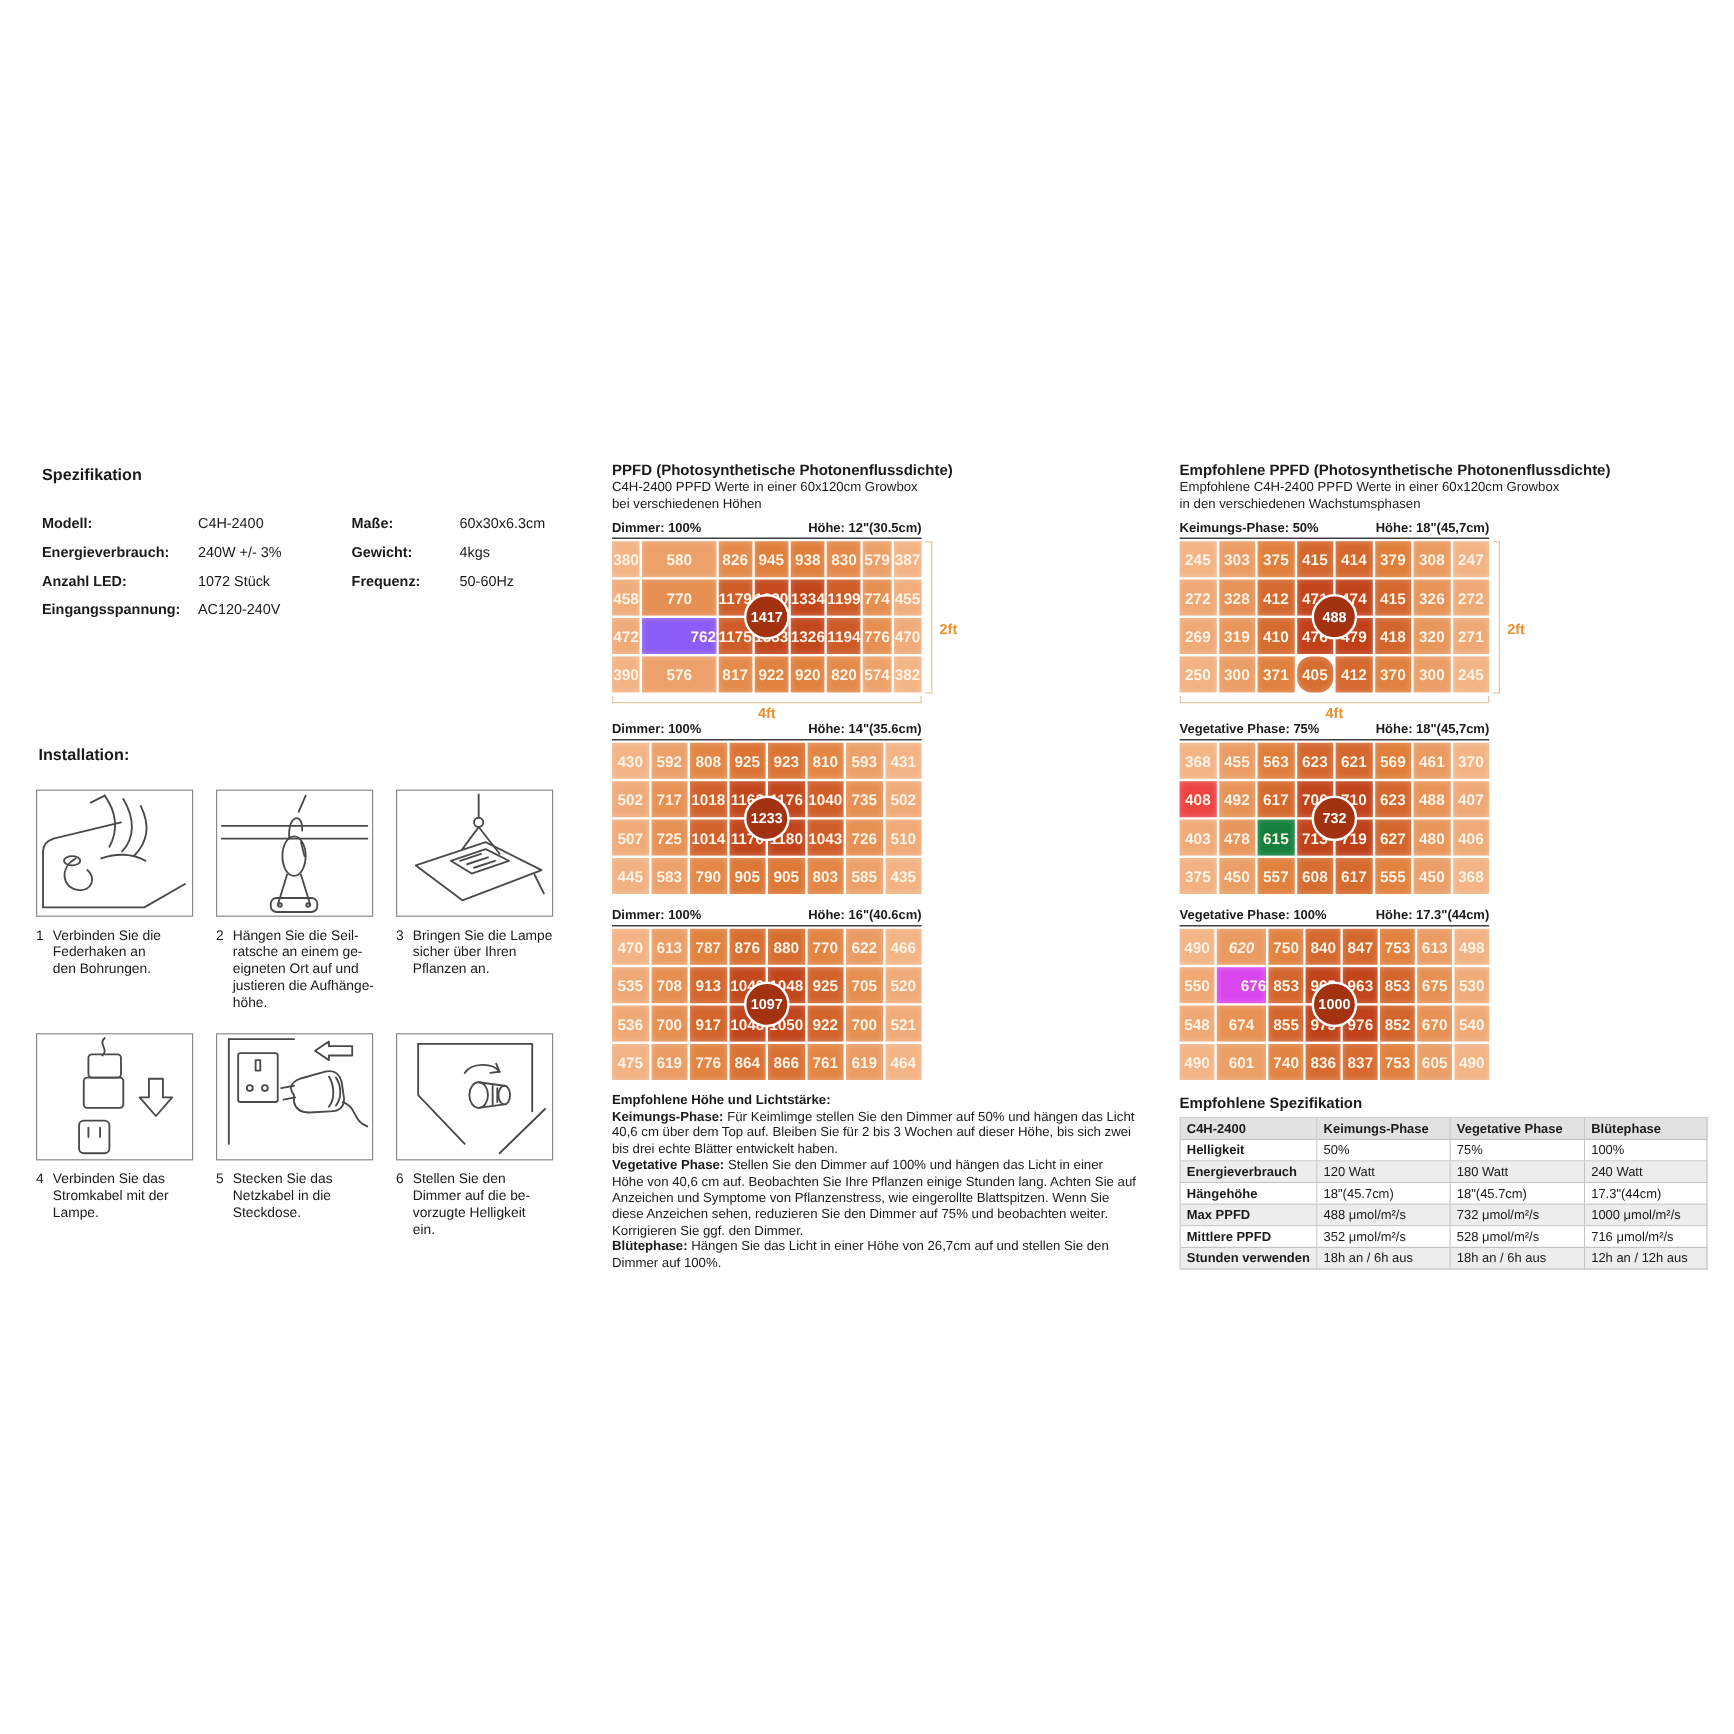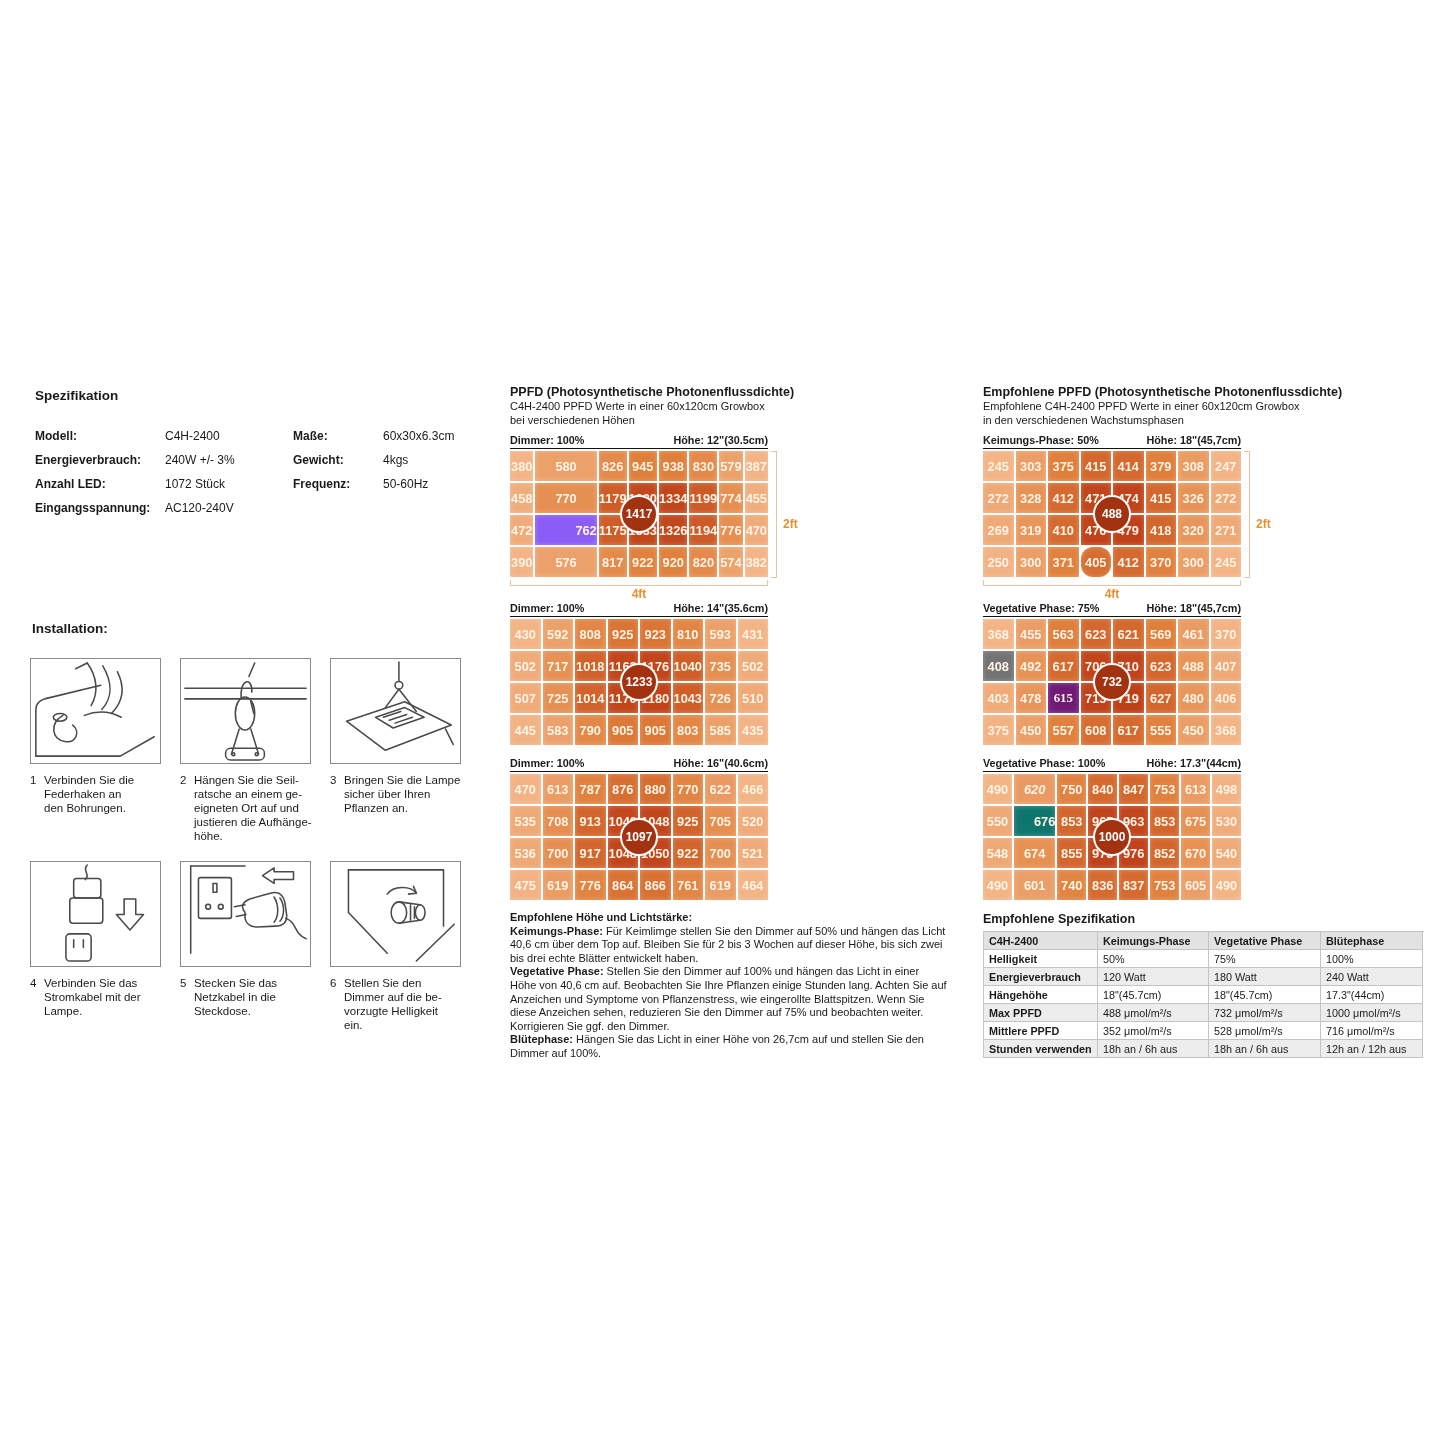--- a/index.html
+++ b/index.html
@@ -435,31 +435,31 @@
         <div class="hm-wrap">
           <div class="hm-grid">
             <div class="hm-cell" style="background: rgb(243, 180, 134);">368</div>
             <div class="hm-cell" style="background: rgb(235, 157, 101);">455</div>
             <div class="hm-cell" style="background: rgb(224, 127, 60);">563</div>
             <div class="hm-cell" style="background: rgb(212, 103, 46);">623</div>
             <div class="hm-cell" style="background: rgb(212, 104, 46);">621</div>
             <div class="hm-cell" style="background: rgb(224, 126, 58);">569</div>
             <div class="hm-cell" style="background: rgb(234, 155, 99);">461</div>
             <div class="hm-cell" style="background: rgb(243, 179, 133);">370</div>
-            <div class="hm-cell" style="background: #737373;">408</div>
+            <div class="hm-cell" style="background: #ef4444;">408</div>
             <div class="hm-cell" style="background: rgb(231, 147, 87);">492</div>
             <div class="hm-cell" style="background: rgb(213, 106, 47);">617</div>
             <div class="hm-cell" style="background: rgb(194, 69, 28);">706</div>
             <div class="hm-cell" style="background: rgb(193, 67, 27);">710</div>
             <div class="hm-cell" style="background: rgb(212, 103, 46);">623</div>
             <div class="hm-cell" style="background: rgb(232, 148, 88);">488</div>
             <div class="hm-cell" style="background: rgb(239, 169, 119);">407</div>
             <div class="hm-cell" style="background: rgb(240, 171, 121);">403</div>
             <div class="hm-cell" style="background: rgb(233, 150, 92);">478</div>
-            <div class="hm-cell" style="background: #701a75; font-family: Liberation Serif, serif;">615</div>
+            <div class="hm-cell" style="background: #15803d;">615</div>
             <div class="hm-cell" style="background: rgb(192, 66, 26);">713</div>
             <div class="hm-cell" style="background: rgb(191, 63, 25);">719</div>
             <div class="hm-cell" style="background: rgb(211, 102, 45);">627</div>
             <div class="hm-cell" style="background: rgb(232, 150, 91);">480</div>
             <div class="hm-cell" style="background: rgb(239, 170, 120);">406</div>
             <div class="hm-cell" style="background: rgb(242, 178, 131);">375</div>
             <div class="hm-cell" style="background: rgb(235, 158, 103);">450</div>
             <div class="hm-cell" style="background: rgb(225, 129, 62);">557</div>
             <div class="hm-cell" style="background: rgb(215, 109, 49);">608</div>
             <div class="hm-cell" style="background: rgb(213, 106, 47);">617</div>
@@ -479,21 +479,21 @@
           <div class="hm-grid">
             <div class="hm-cell" style="background: rgb(243, 180, 134);">490</div>
             <div class="hm-cell" style="background: rgb(234, 155, 99); font-style: italic;">620</div>
             <div class="hm-cell" style="background: rgb(225, 130, 64);">750</div>
             <div class="hm-cell" style="background: rgb(213, 105, 47);">840</div>
             <div class="hm-cell" style="background: rgb(212, 103, 46);">847</div>
             <div class="hm-cell" style="background: rgb(225, 129, 63);">753</div>
             <div class="hm-cell" style="background: rgb(235, 156, 101);">613</div>
             <div class="hm-cell" style="background: rgb(242, 178, 132);">498</div>
             <div class="hm-cell" style="background: rgb(239, 168, 118);">550</div>
-            <div class="hm-cell" style="background: #0f766e; padding-left: 20px;">676</div>
+            <div class="hm-cell" style="background: #d946ef; padding-left: 20px;">676</div>
             <div class="hm-cell" style="background: rgb(211, 102, 45);">853</div>
             <div class="hm-cell" style="background: rgb(193, 68, 27);">965</div>
             <div class="hm-cell" style="background: rgb(194, 69, 28);">963</div>
             <div class="hm-cell" style="background: rgb(211, 102, 45);">853</div>
             <div class="hm-cell" style="background: rgb(230, 144, 84);">675</div>
             <div class="hm-cell" style="background: rgb(240, 172, 123);">530</div>
             <div class="hm-cell" style="background: rgb(239, 169, 118);">548</div>
             <div class="hm-cell" style="background: rgb(231, 145, 84);">674</div>
             <div class="hm-cell" style="background: rgb(211, 101, 45);">855</div>
             <div class="hm-cell" style="background: rgb(192, 66, 26);">973</div>

